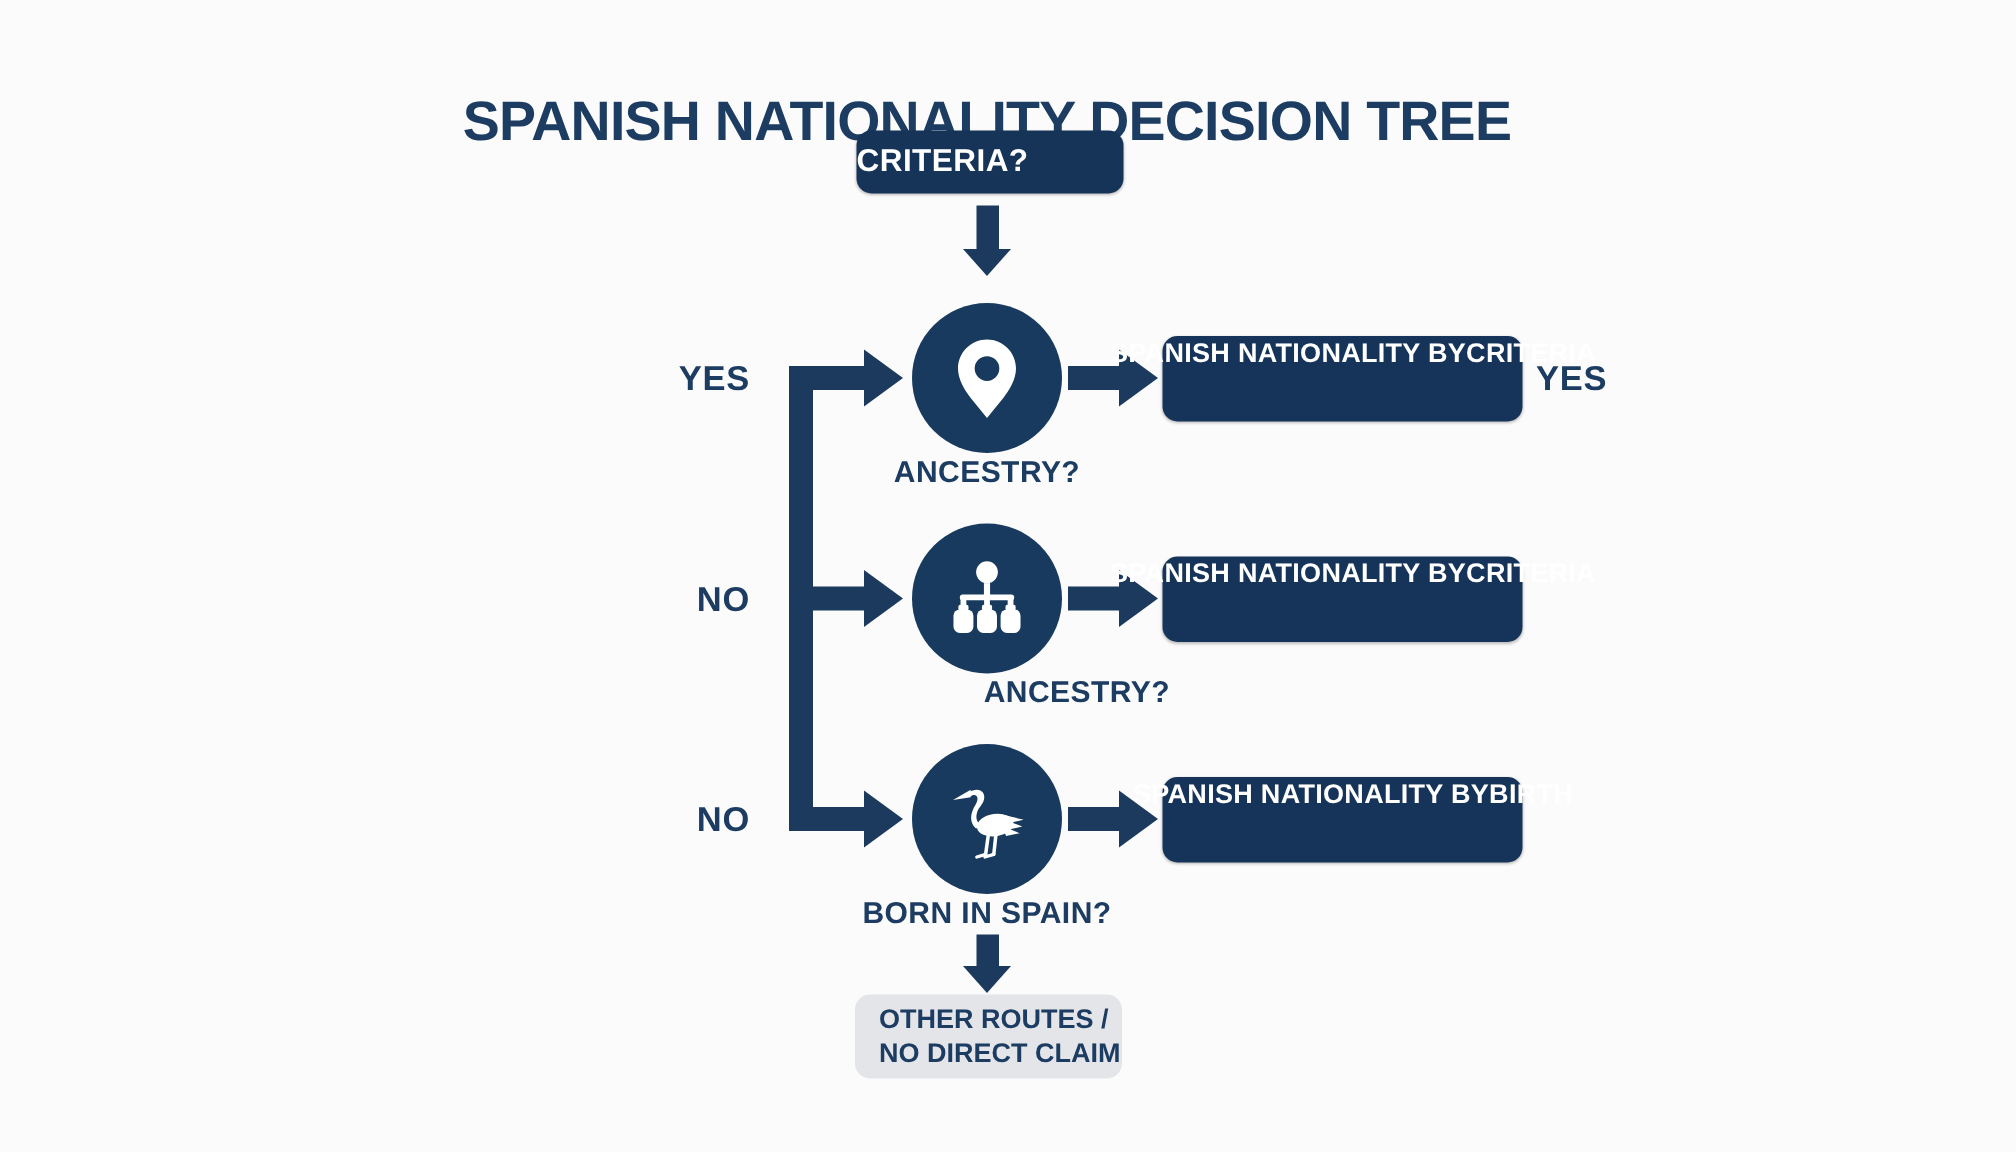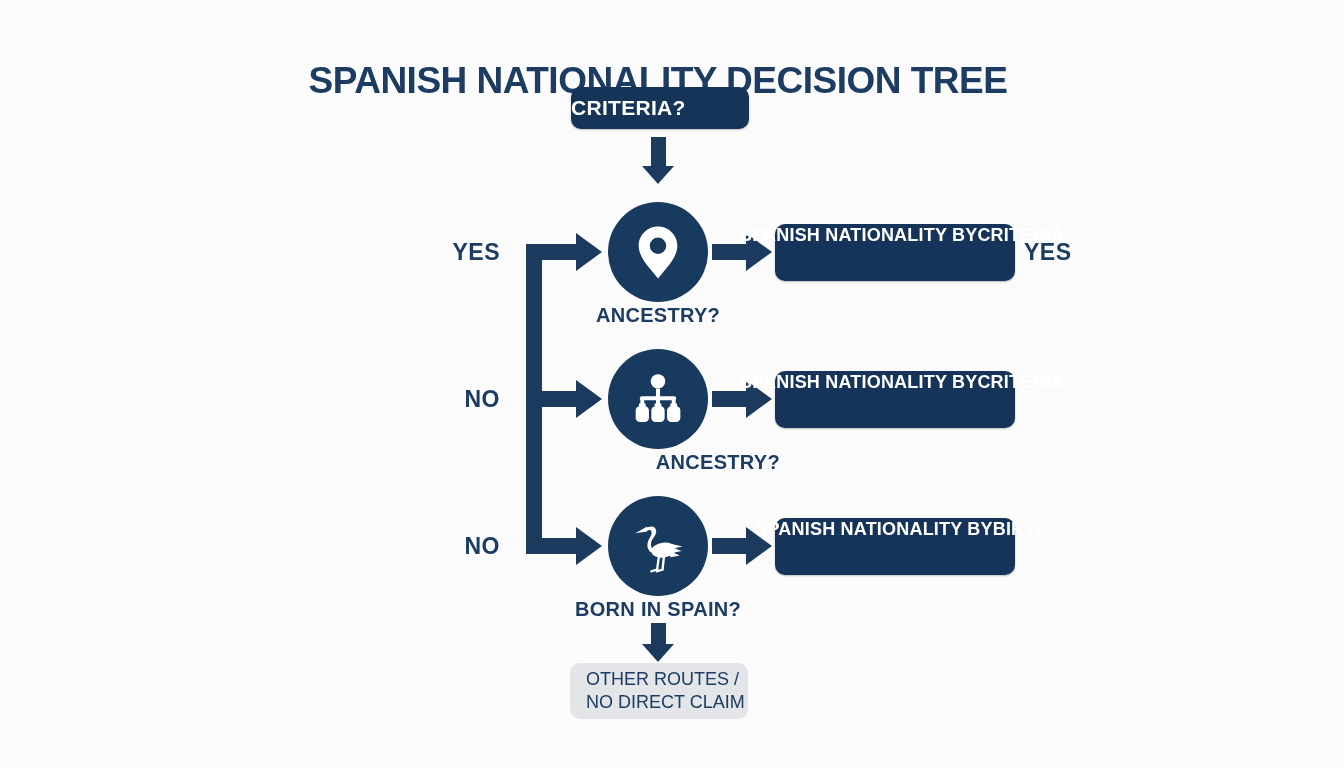--- a/index.html
+++ b/index.html
@@ -81,21 +81,21 @@
   .fallback-box {
     left: 570px; top: 663px;
     width: 178px; height: 56px;
     background: #e3e5e9;
     border-radius: 10px;
     display: flex; flex-direction: column; justify-content: center;
     padding-left: 16px;
     box-sizing: border-box;
     color: #1c3c62;
     font-size: 18px;
-    font-weight: normal;
+    font-weight: bold;
     line-height: 1.3;
   }
   .fallback-box span { white-space: nowrap; }
 
   
   .node-circle {
     left: 608px;
     width: 100px; height: 100px;
     border-radius: 50%;
     background: #183a5e;

